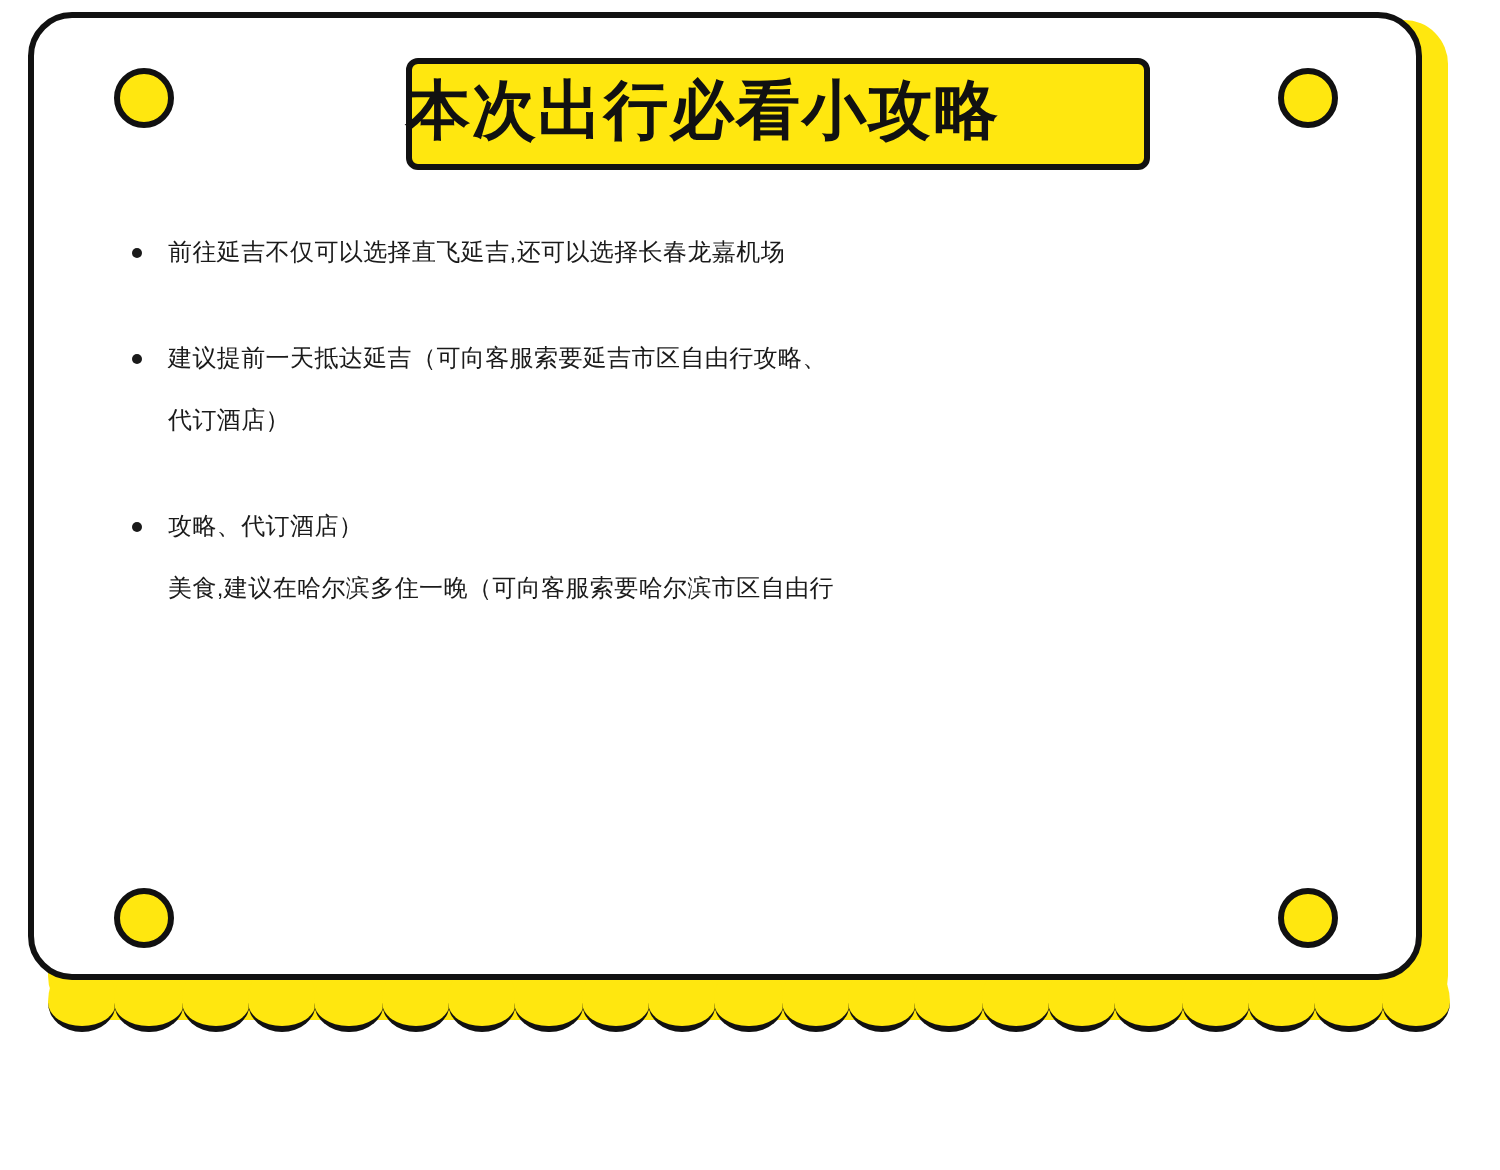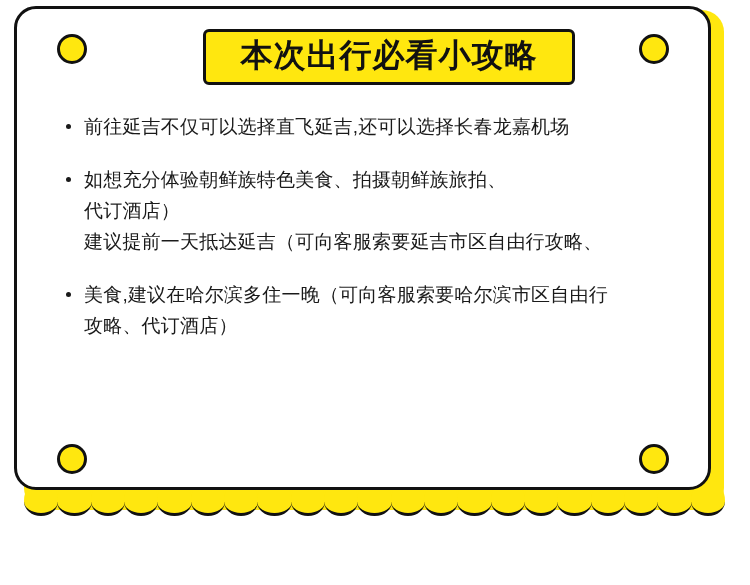--- a/index.html
+++ b/index.html
@@ -76,21 +76,20 @@
     border-radius: 6px;
     box-sizing: border-box;
   }
   .title-text {
     position: absolute;
     left: 0;
     top: 0;
     width: 372px;
     height: 56px;
     line-height: 52px;
-    text-align: center;
     font-size: 32px;
     font-weight: bold;
     color: #111111;
     letter-spacing: 1px;
     white-space: nowrap;
   }
   .dots {
     position: absolute;
     left: 0;
     top: 0;
@@ -116,21 +115,21 @@
     position: absolute;
     left: 45px;
     top: 102px;
     width: 615px;
   }
   .bullet-item {
     position: relative;
     padding-left: 22px;
     margin-bottom: 22px;
     color: #1a1a1a;
-    font-size: 19px;
+    font-size: 12px;
     line-height: 31px;
     letter-spacing: 0.2px;
   }
   .bullet-item::before {
     content: "";
     position: absolute;
     left: 4px;
     top: 13px;
     width: 5px;
     height: 5px;
@@ -187,24 +186,23 @@
     <div class="title-wrap">
       <div class="title-bg"></div>
       <div class="title-text">本次出行必看小攻略</div>
     </div>
 
     <div class="content" id="tips-list">
         <div class="bullet-item">
           <span class="bullet-line">前往延吉不仅可以选择直飞延吉,还可以选择长春龙嘉机场</span>
         </div>
         <div class="bullet-item">
-          <span class="bullet-line">如想充分体验朝鲜族特色美食、拍摄朝鲜族旅拍、</span>
+          <span class="bullet-line">建议提前一天抵达延吉（可向客服索要延吉市区自由行攻略、</span>
           <span class="bullet-line">代订酒店）</span>
-          <span class="bullet-line">建议提前一天抵达延吉（可向客服索要延吉市区自由行攻略、</span>
         </div>
         <div class="bullet-item">
+          <span class="bullet-line">攻略、代订酒店）</span>
           <span class="bullet-line">美食,建议在哈尔滨多住一晚（可向客服索要哈尔滨市区自由行</span>
-          <span class="bullet-line">攻略、代订酒店）</span>
         </div>
       </div>
 
   </div>
 </div>
 
 </body></html>

